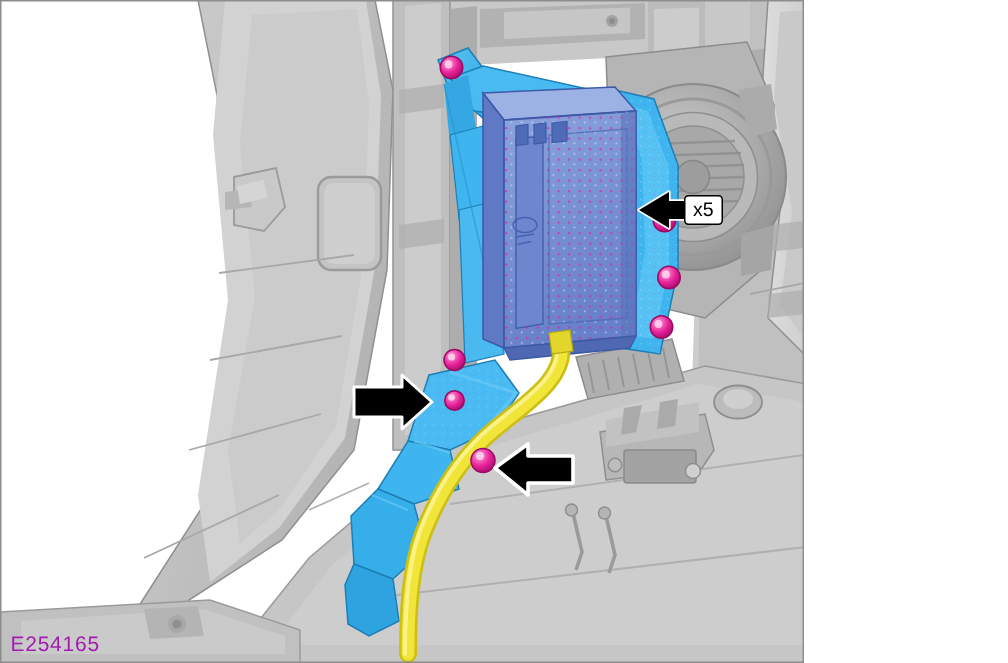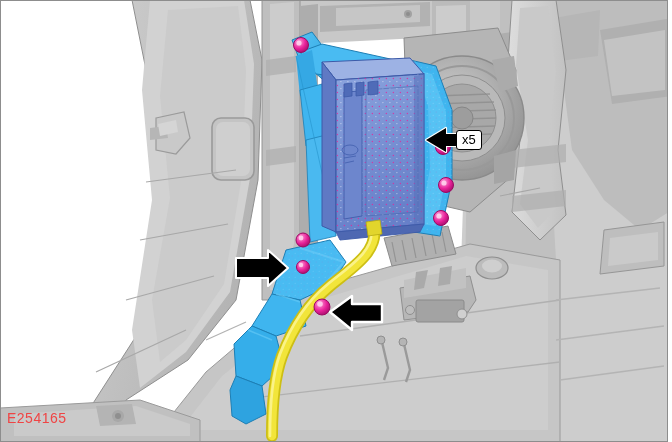--- a/index.html
+++ b/index.html
@@ -1,20 +1,20 @@
 <!DOCTYPE html>
 <html><head>
 <meta charset="utf-8">
 <style>
   html,body{margin:0;padding:0;background:#fff;}
   body{font-family:"Liberation Sans",sans-serif;}
-  #stage{position:relative;width:668px;height:442px;overflow:hidden;background:#ffffff;}
+  #stage{position:relative;width:536px;height:442px;overflow:hidden;background:#ffffff;}
   .frame{position:absolute;inset:0;border:1px solid #8d8d8d;box-sizing:border-box;}
   svg.scene{position:absolute;left:0;top:0;width:672px;height:442px;}
-  #fig-label{position:absolute;left:7px;bottom:16px;font-size:14px;letter-spacing:.5px;color:#ef4444;font-family:"Liberation Sans",sans-serif;}
+  #fig-label{position:absolute;left:7px;bottom:5px;font-size:14px;letter-spacing:.5px;color:#a21caf;font-family:"Liberation Sans",sans-serif;}
   .callout-box{position:absolute;background:#ffffff;border:1.6px solid #000;border-radius:3px;
       font-size:13px;line-height:1;color:#000;padding:2px 5px 3px 5px;font-family:"Liberation Sans",sans-serif;}
 </style>
 </head>
 <body>
 
 <div id="stage">
 
   <svg class="scene" viewBox="0 0 672 442">
     <defs>

